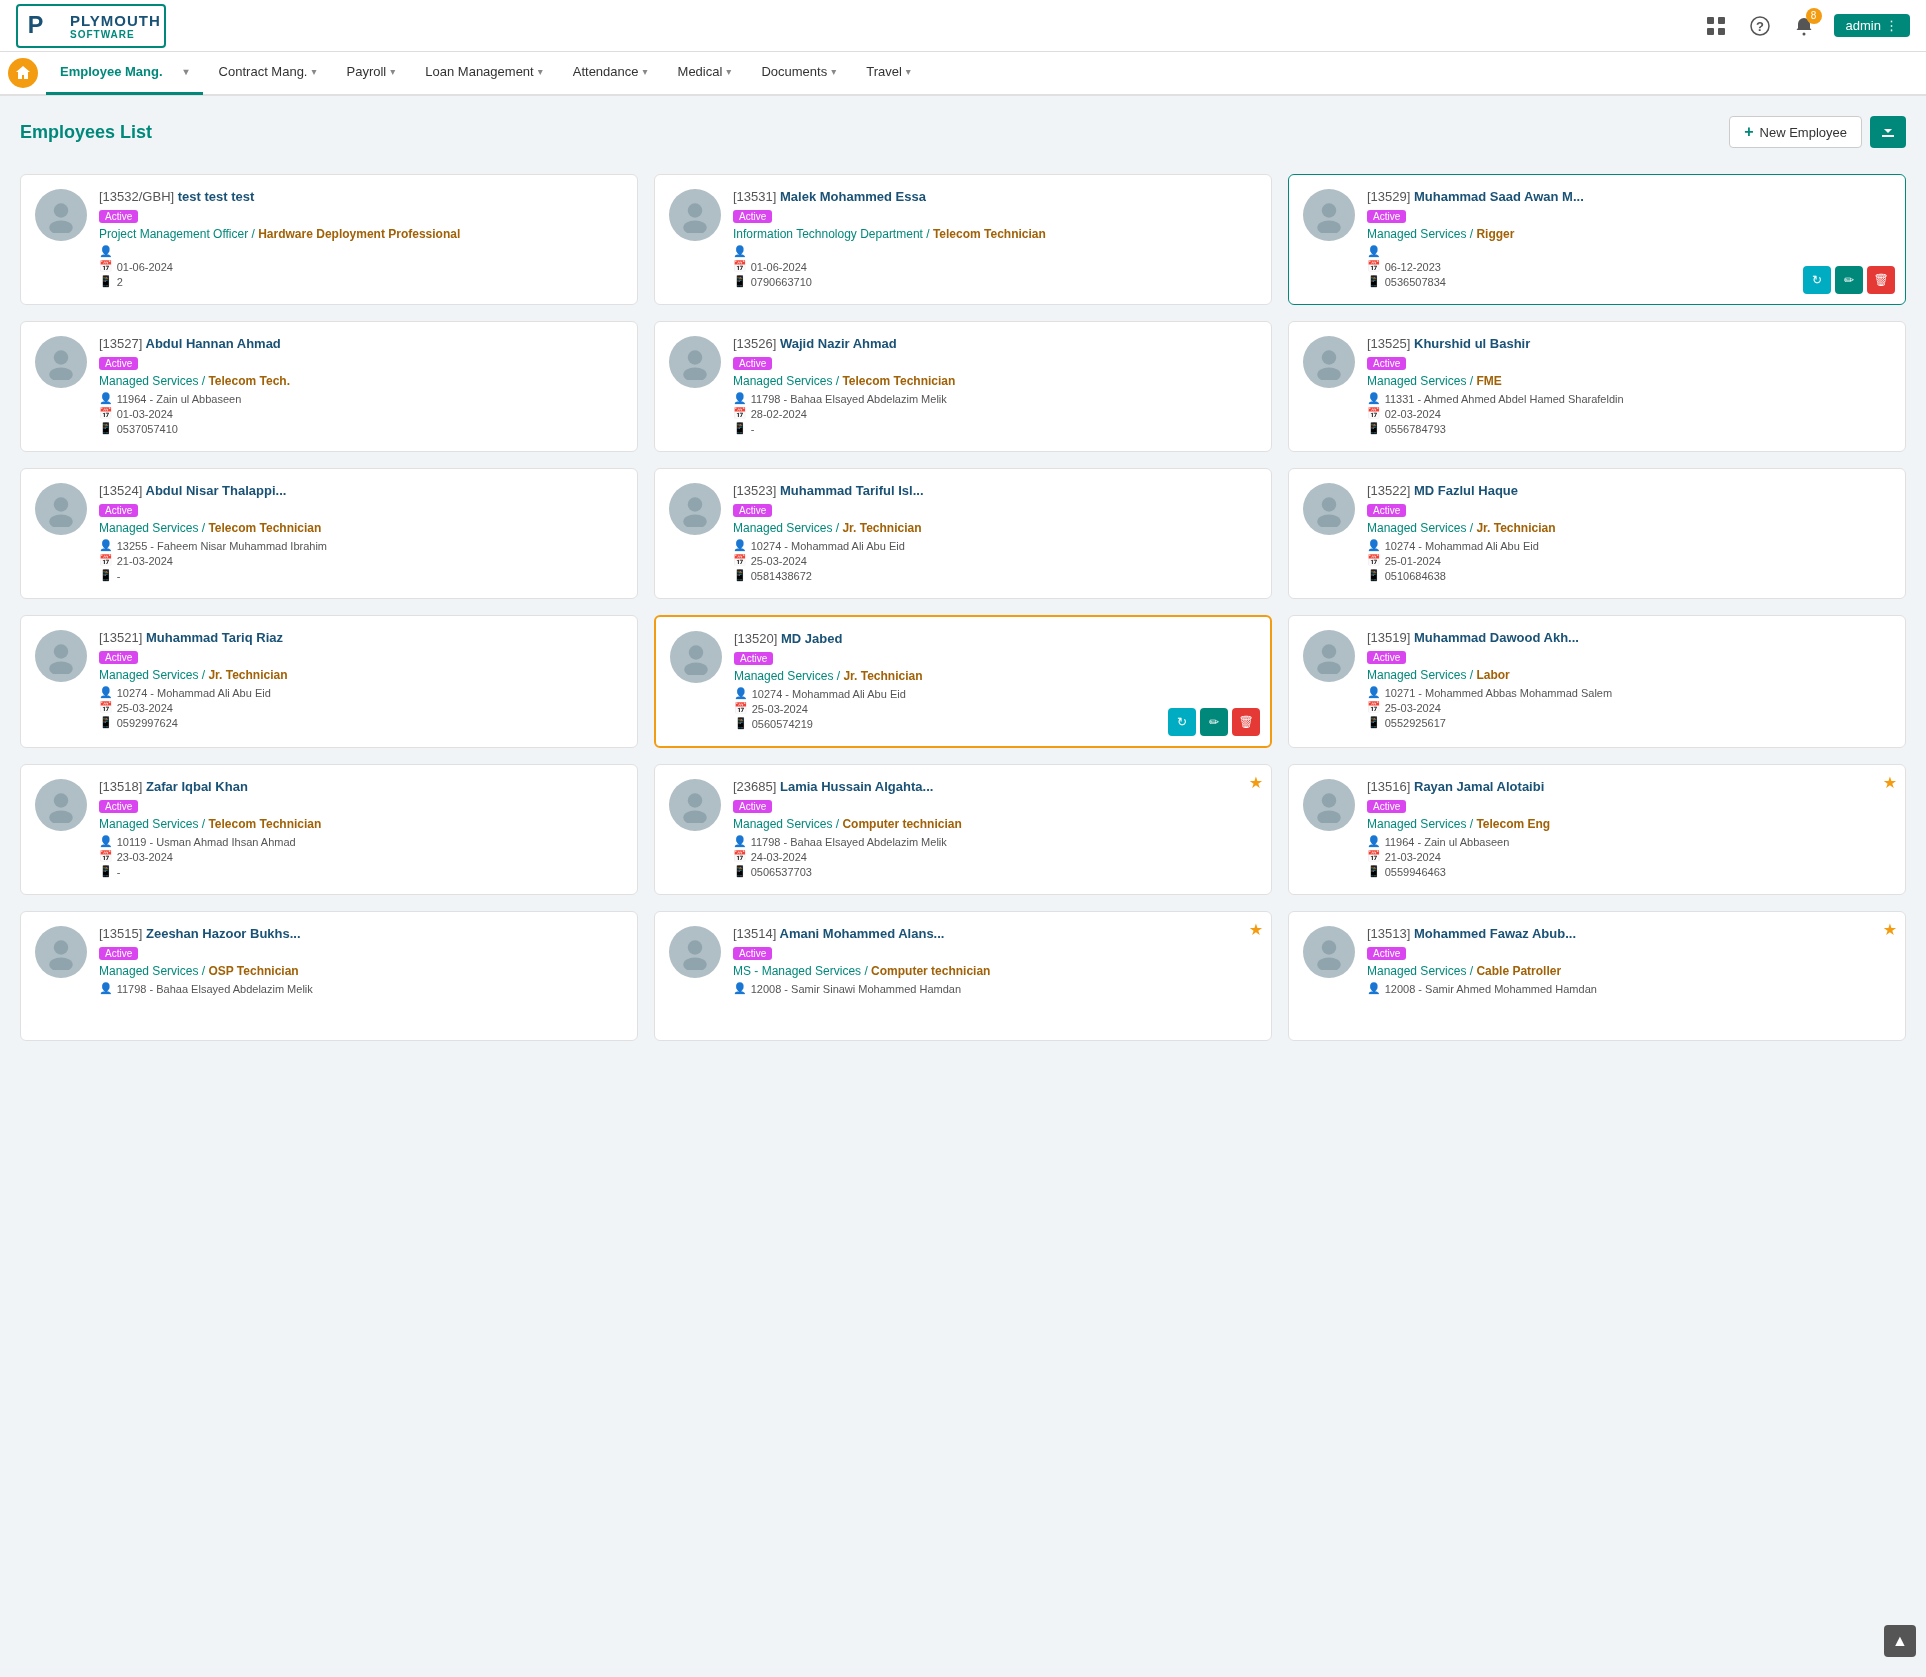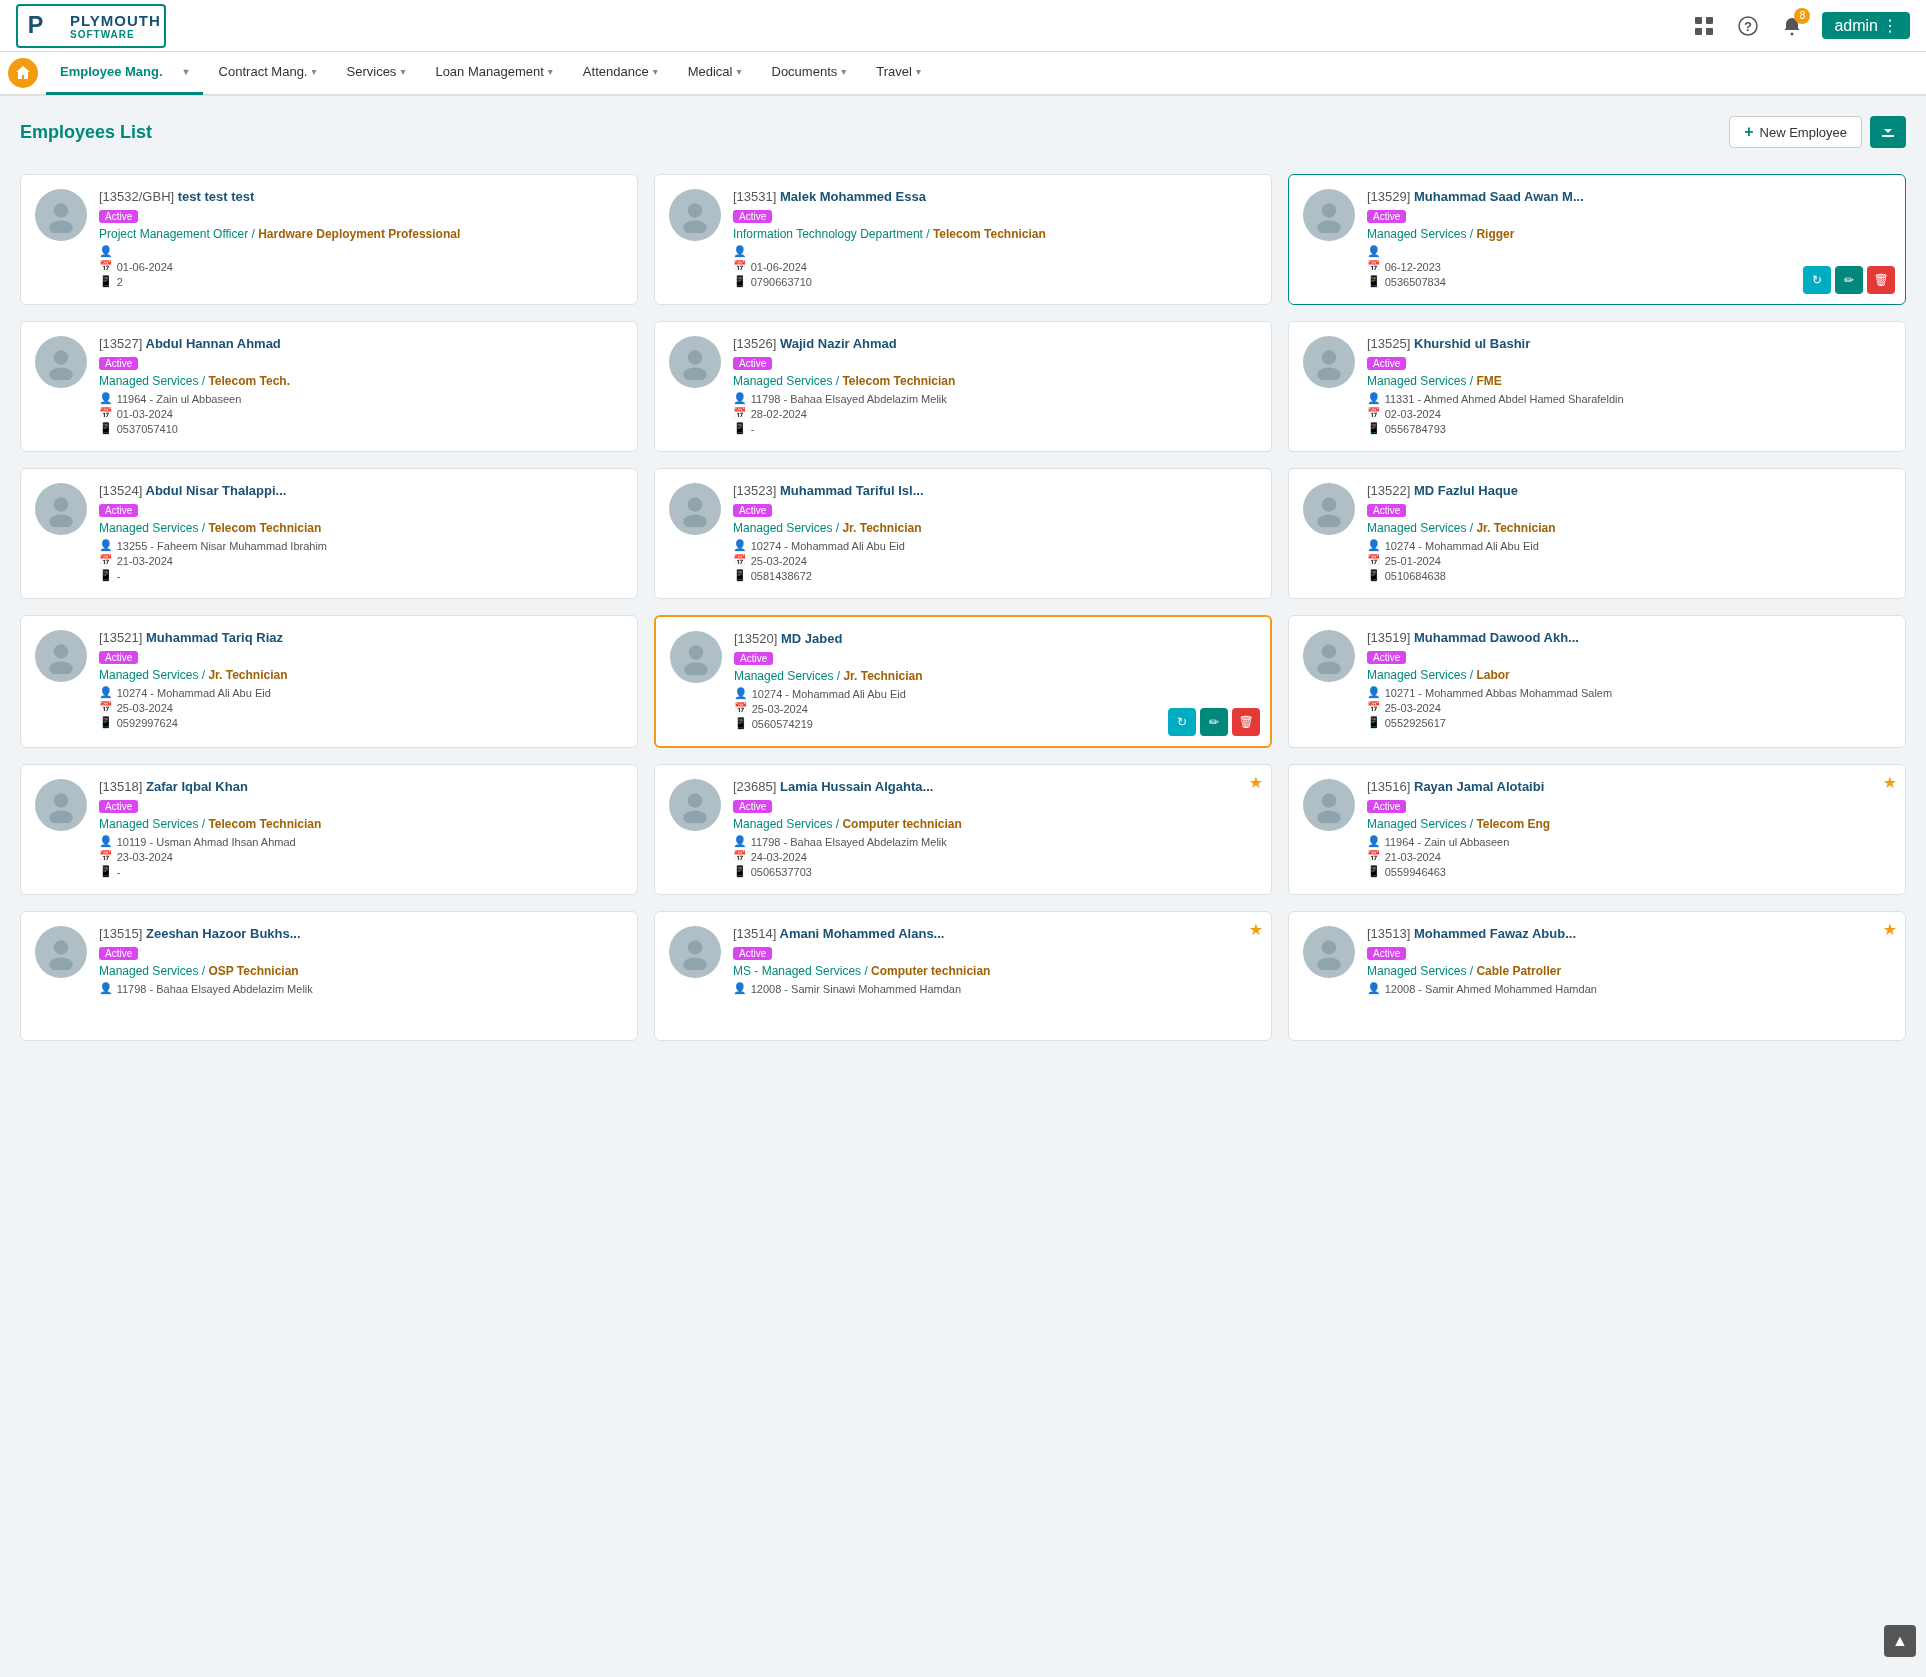--- a/index.html
+++ b/index.html
@@ -29,21 +29,21 @@
     .nav-icon { width: 28px; height: 28px; display: flex; align-items: center; justify-content: center; cursor: pointer; color: #555; font-size: 18px; position: relative; }
     .badge {
       position: absolute; top: -4px; right: -4px;
       background: #f39c12; color: #fff;
       border-radius: 50%; width: 16px; height: 16px;
       font-size: 10px; display: flex; align-items: center; justify-content: center;
     }
     .admin-btn {
       background: #00897b; color: #fff;
       border: none; border-radius: 4px;
-      padding: 4px 12px; cursor: pointer; font-size: 16px;
+      padding: 4px 12px; cursor: pointer; font-size: 13px;
       display: flex; align-items: center; gap: 4px;
     }
 
     
     .top-menu {
       background: #fff;
       border-bottom: 2px solid #e0e0e0;
       display: flex;
       align-items: center;
       padding: 0 8px;
@@ -228,21 +228,21 @@
   </div>
   <div class="menu-item active">
     <span>Employee Mang.</span>
     <span class="arrow">▾</span>
   </div>
   <div class="menu-item">
     <span>Contract Mang.</span>
     <span class="arrow">▾</span>
   </div>
   <div class="menu-item">
-    <span>Services</span>
+    <span>Payroll</span>
     <span class="arrow">▾</span>
   </div>
   <div class="menu-item">
     <span>Loan Management</span>
     <span class="arrow">▾</span>
   </div>
   <div class="menu-item">
     <span>Attendance</span>
     <span class="arrow">▾</span>
   </div>

